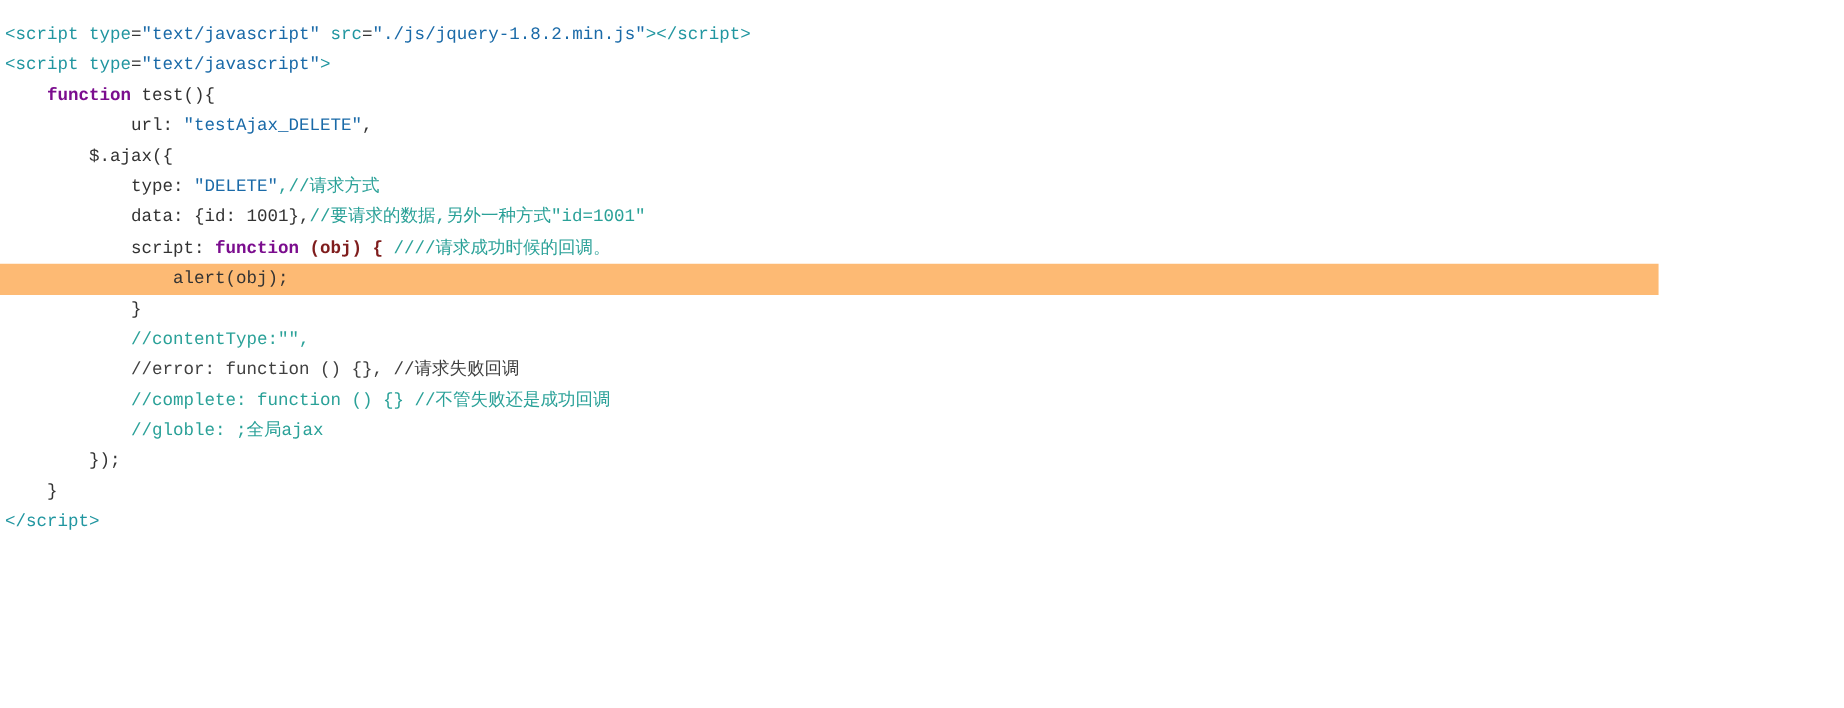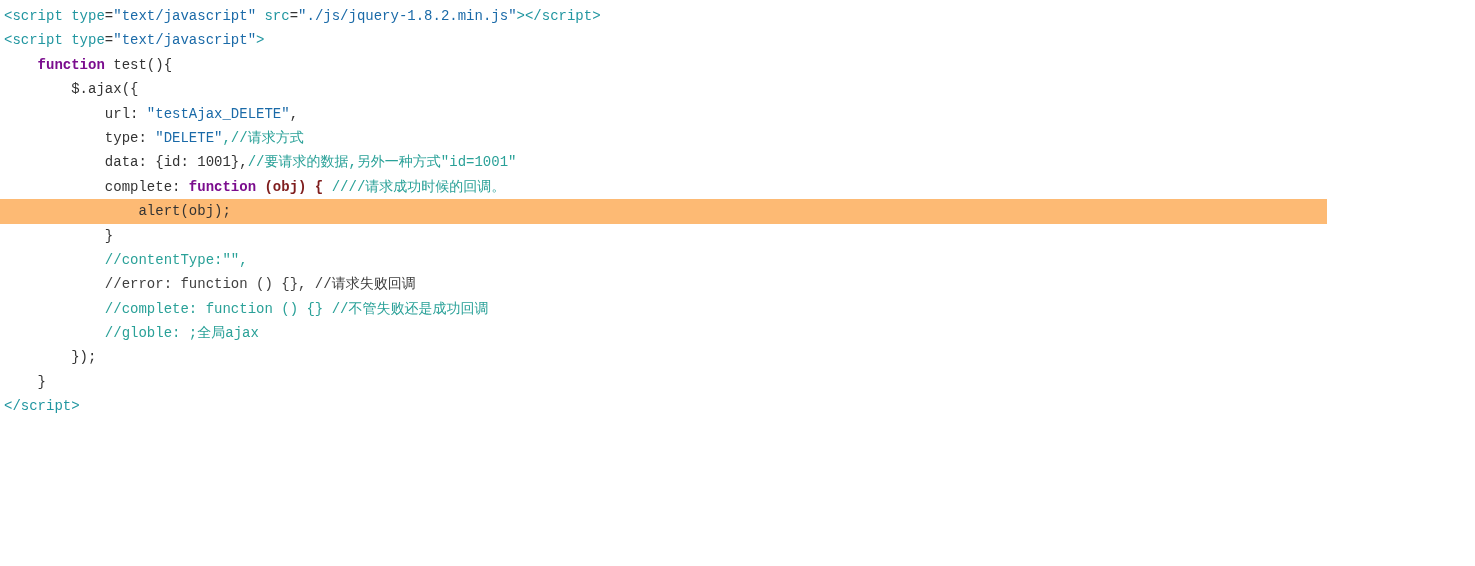--- a/index.html
+++ b/index.html
@@ -6,46 +6,46 @@
     body {
       background: #ffffff;
       font-family: 'Consolas', 'Monaco', 'Courier New', monospace;
       font-size: 14px;
       line-height: 1.6;
     }
     .code-container {
       width: 1327px;
       min-height: 566px;
       background: #ffffff;
-      padding: 4px 0;
+      padding: 16px 0;
       overflow: hidden;
     }
     .code-line {
       display: flex;
       align-items: center;
       padding: 1px 0;
       padding-left: 4px;
       white-space: pre;
     }
     .code-line.highlighted {
       background-color: #fdba74;
     }
   </style>
 </head>
 <body>
 
 <div class="code-container" id="code-container">
 <div class="code-line"><span style="color:#2196a0;font-weight:normal">&lt;script</span><span style="color:#333333;font-weight:normal"> </span><span style="color:#2196a0;font-weight:normal">type</span><span style="color:#333333;font-weight:normal">=</span><span style="color:#1a6aa8;font-weight:normal">"text/javascript"</span><span style="color:#333333;font-weight:normal"> </span><span style="color:#2196a0;font-weight:normal">src</span><span style="color:#333333;font-weight:normal">=</span><span style="color:#1a6aa8;font-weight:normal">"./js/jquery-1.8.2.min.js"</span><span style="color:#2196a0;font-weight:normal">&gt;&lt;/</span><span style="color:#2196a0;font-weight:normal">script</span><span style="color:#2196a0;font-weight:normal">&gt;</span></div>
     <div class="code-line"><span style="color:#2196a0;font-weight:normal">&lt;script</span><span style="color:#333333;font-weight:normal"> </span><span style="color:#2196a0;font-weight:normal">type</span><span style="color:#333333;font-weight:normal">=</span><span style="color:#1a6aa8;font-weight:normal">"text/javascript"</span><span style="color:#2196a0;font-weight:normal">&gt;</span></div>
     <div class="code-line"><span style="color:#333333">    </span><span style="color:#7b0d8e;font-weight:bold">function</span><span style="color:#333333;font-weight:normal"> test(){</span></div>
+    <div class="code-line"><span style="color:#333333">            </span><span style="color:#333333;font-weight:normal">url: </span><span style="color:#1a6aa8;font-weight:normal">"testAjax_DELETE"</span><span style="color:#333333;font-weight:normal">,</span></div>
     <div class="code-line"><span style="color:#333333">        </span><span style="color:#333333;font-weight:normal">$.ajax({</span></div>
-    <div class="code-line"><span style="color:#333333">            </span><span style="color:#333333;font-weight:normal">url: </span><span style="color:#1a6aa8;font-weight:normal">"testAjax_DELETE"</span><span style="color:#333333;font-weight:normal">,</span></div>
     <div class="code-line"><span style="color:#333333">            </span><span style="color:#333333;font-weight:normal">type: </span><span style="color:#1a6aa8;font-weight:normal">"DELETE"</span><span style="color:#2aa198;font-weight:normal">,//请求方式</span></div>
     <div class="code-line"><span style="color:#333333">            </span><span style="color:#333333;font-weight:normal">data: {id: 1001},</span><span style="color:#2aa198;font-weight:normal">//要请求的数据,另外一种方式"id=1001"</span></div>
-    <div class="code-line"><span style="color:#333333">            </span><span style="color:#333333;font-weight:normal">complete: </span><span style="color:#7b0d8e;font-weight:bold">function</span><span style="color:#7f1d1d;font-weight:bold"> (obj) { </span><span style="color:#2aa198;font-weight:normal">////请求成功时候的回调。</span></div>
+    <div class="code-line"><span style="color:#333333">            </span><span style="color:#333333;font-weight:normal">script: </span><span style="color:#7b0d8e;font-weight:bold">function</span><span style="color:#7f1d1d;font-weight:bold"> (obj) { </span><span style="color:#2aa198;font-weight:normal">////请求成功时候的回调。</span></div>
     <div class="code-line highlighted"><span style="color:#333333">                </span><span style="color:#333333;font-weight:normal">alert(obj);</span></div>
     <div class="code-line"><span style="color:#333333">            </span><span style="color:#333333;font-weight:normal">}</span></div>
     <div class="code-line"><span style="color:#333333">            </span><span style="color:#2aa198;font-weight:normal">//contentType:"",</span></div>
     <div class="code-line"><span style="color:#333333">            </span><span style="color:#404040;font-weight:normal">//error: function () {}, //请求失败回调</span></div>
     <div class="code-line"><span style="color:#333333">            </span><span style="color:#2aa198;font-weight:normal">//complete: function () {} //不管失败还是成功回调</span></div>
     <div class="code-line"><span style="color:#333333">            </span><span style="color:#2aa198;font-weight:normal">//globle: ;全局ajax</span></div>
     <div class="code-line"><span style="color:#333333">        </span><span style="color:#333333;font-weight:normal">});</span></div>
     <div class="code-line"><span style="color:#333333">    </span><span style="color:#333333;font-weight:normal">}</span></div>
     <div class="code-line"><span style="color:#2196a0;font-weight:normal">&lt;/</span><span style="color:#2196a0;font-weight:normal">script</span><span style="color:#2196a0;font-weight:normal">&gt;</span></div>
   </div>

